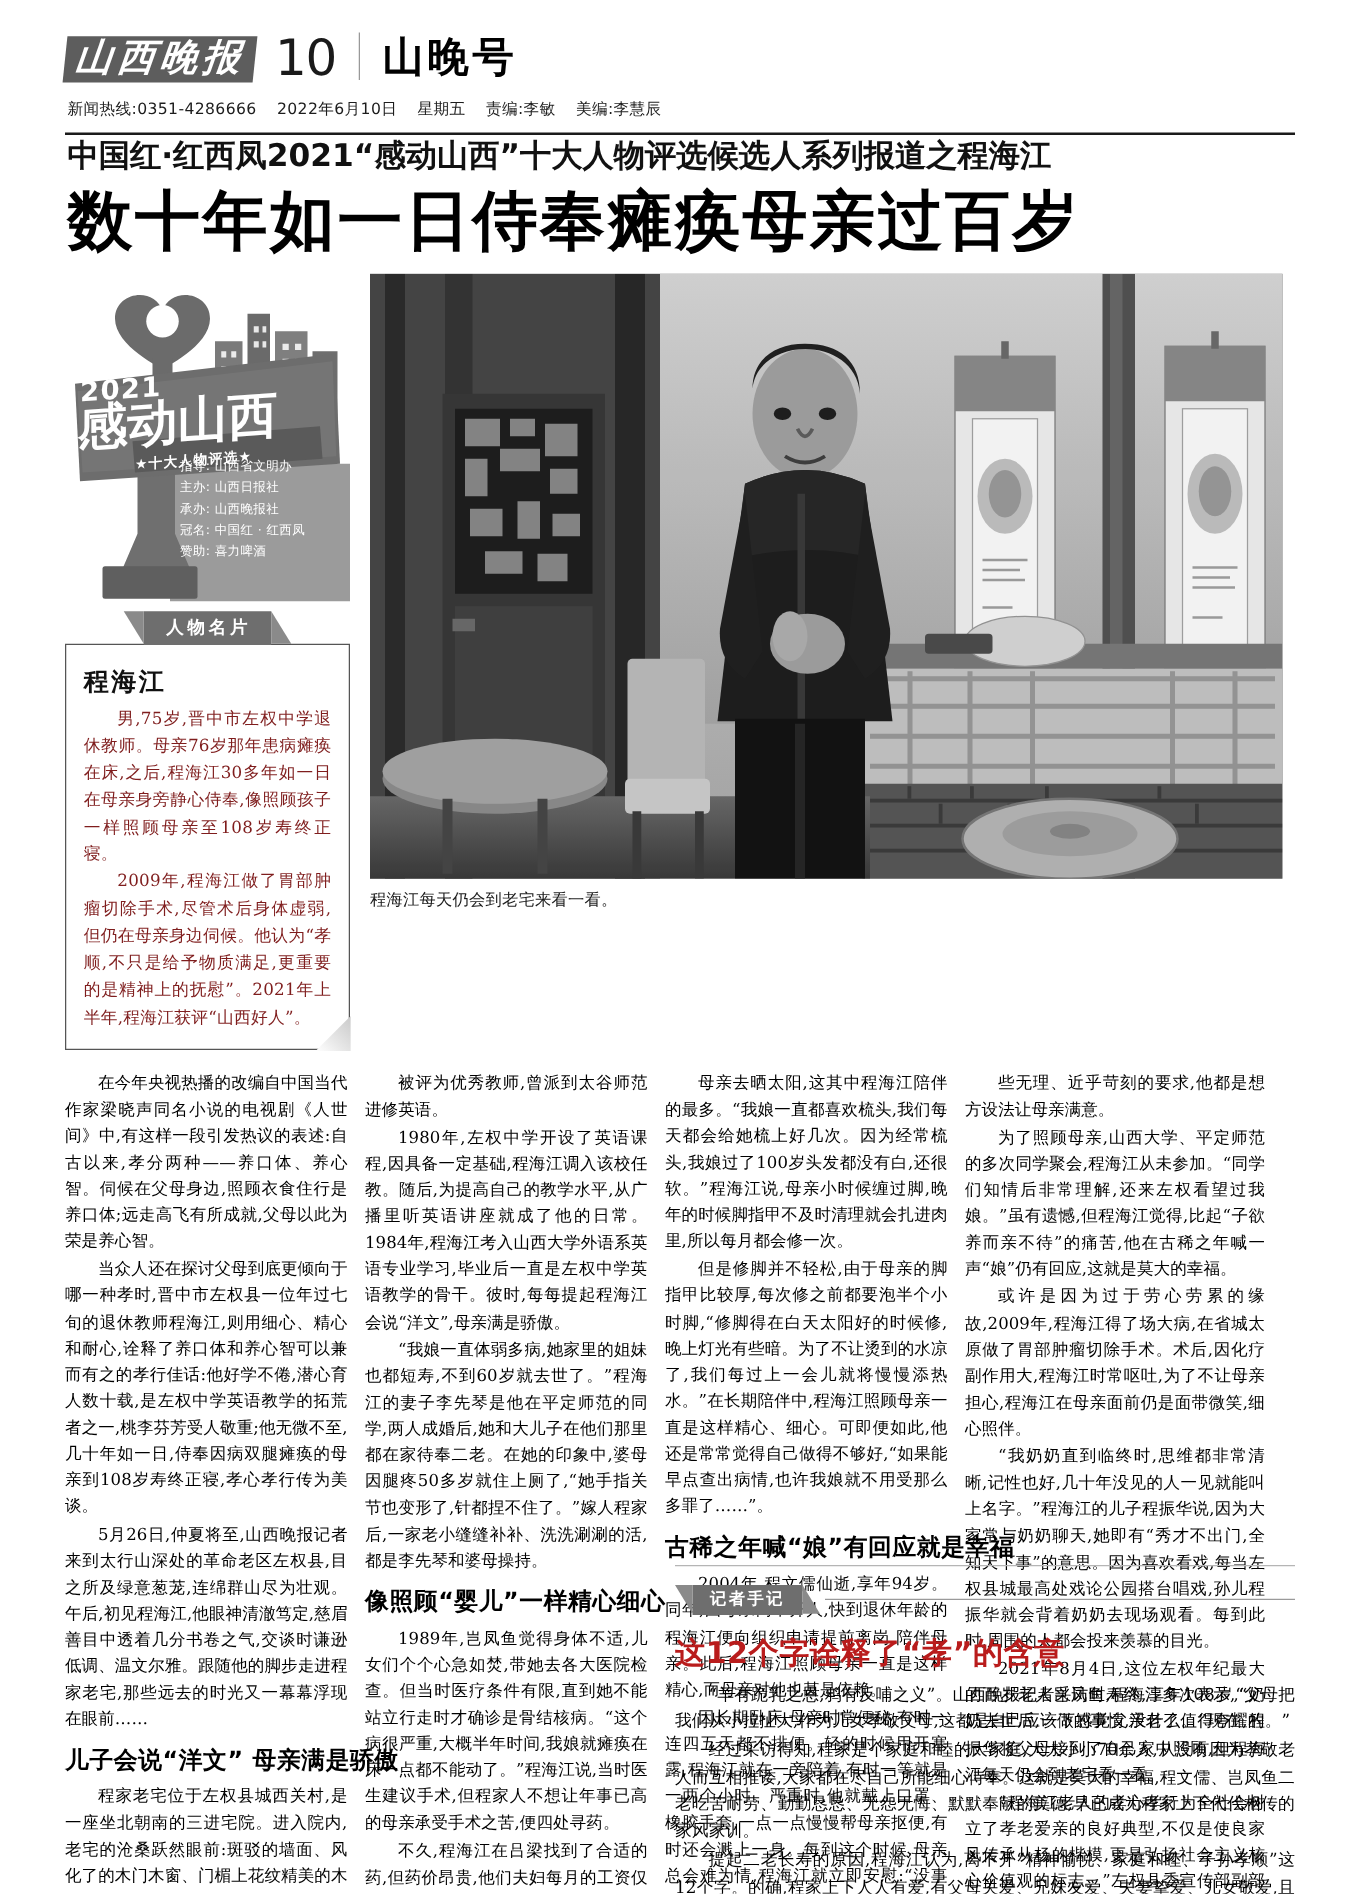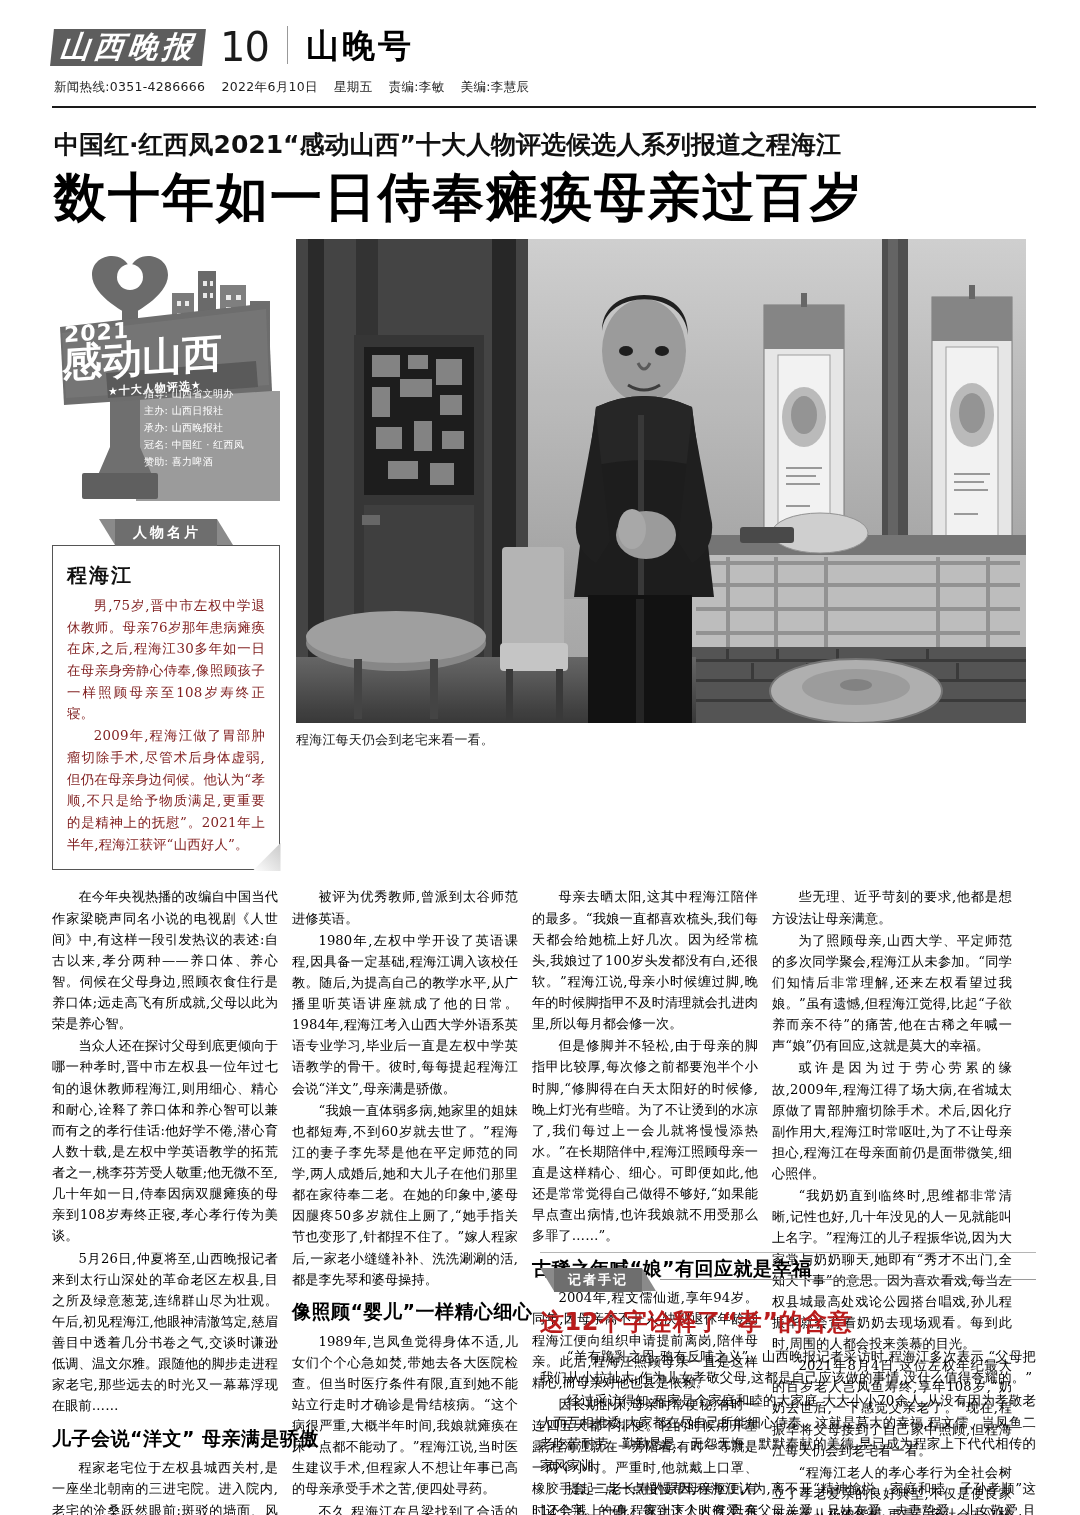--- a/index.html
+++ b/index.html
@@ -78,21 +78,20 @@
     margin-top: 10px;
   }
 
   
   .kicker {
     font-family: "DejaVu Sans", sans-serif;
     font-size: 25px;
     font-weight: 600;
     letter-spacing: 0px;
     color: #111;
-    margin-top: 20px;
     white-space: nowrap;
     padding-left: 2px;
   }
   .headline {
     font-family: "DejaVu Sans", sans-serif;
     font-size: 52px;
     font-weight: bold;
     letter-spacing: 2px;
     color: #000;
     margin-top: 8px;
@@ -124,21 +123,21 @@
     height: 268px;
     position: relative;
     margin-top: 2px;
   }
   .emblem svg { display: block; }
 
   
   .card-tab {
     display: flex;
     justify-content: center;
-    margin-top: 10px;
+    margin-top: 0;
     margin-bottom: -1px;
     position: relative;
     z-index: 3;
   }
   .tab-shape {
     position: relative;
     display: inline-block;
   }
   .tab-shape .tab-body {
     background: #6e6e6e;

